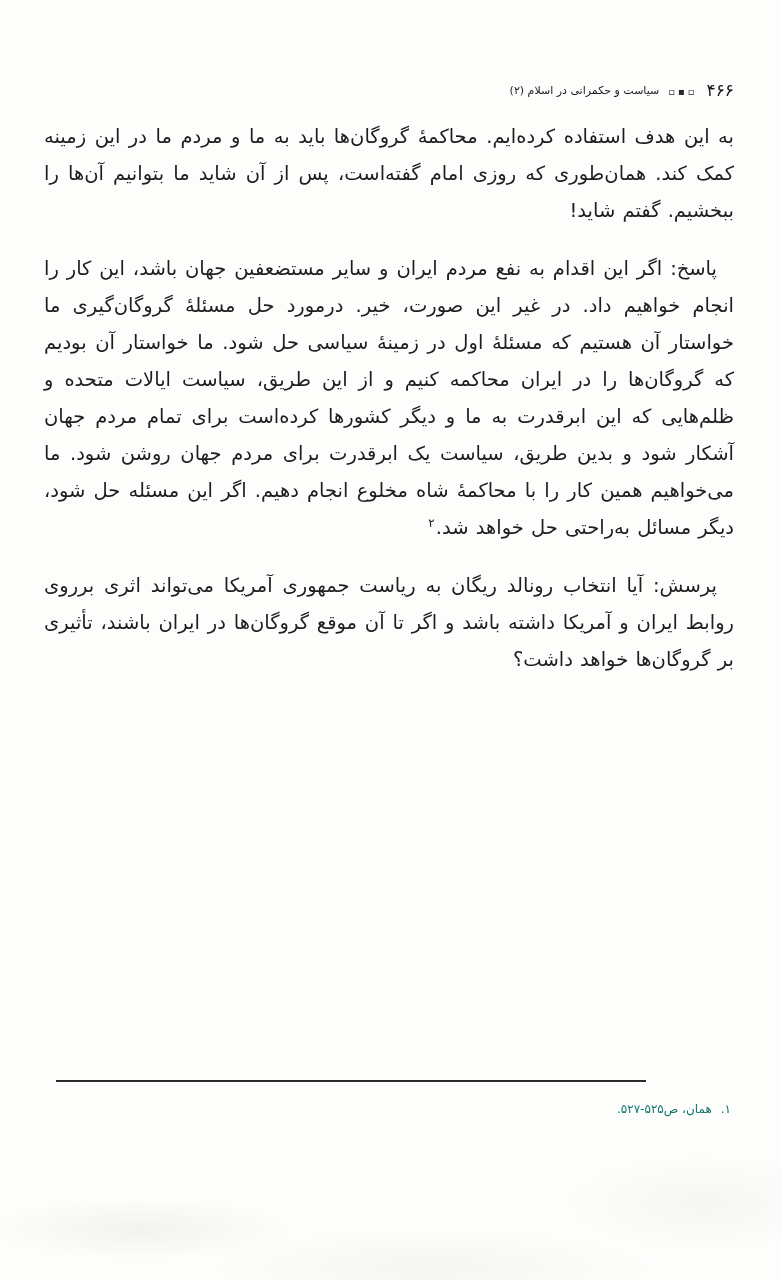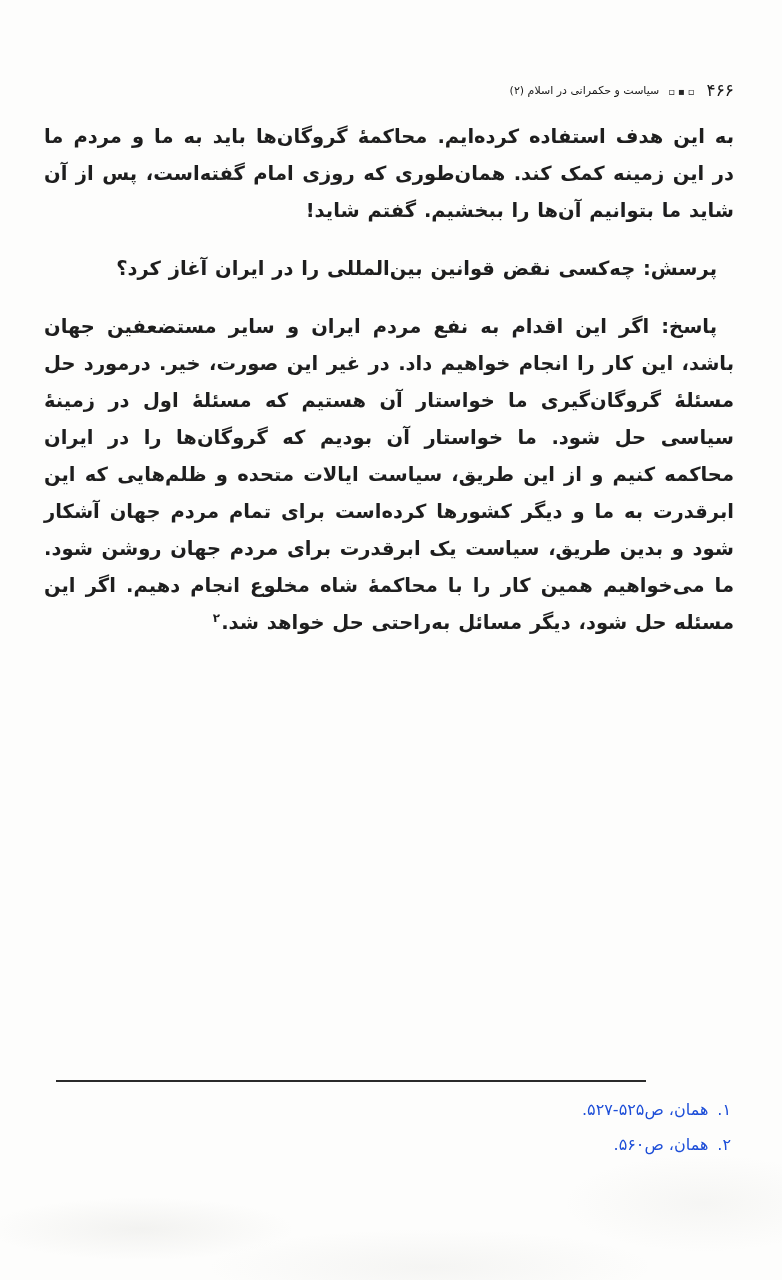--- a/index.html
+++ b/index.html
@@ -32,21 +32,20 @@
     font-size: 10px;
     letter-spacing: 3px;
     position: relative; top: 1px;
     color: #262626;
   }
   .title { font-size: 11px; }
   .text-block {
     position: absolute;
     top: 118px; right: 48px; left: 44px;
     text-align: justify;
-    font-weight: bold;
   }
   .para {
     margin: 0 0 21px 0;
     font-size: 19.5px;
     line-height: 37px;
     word-spacing: 1px;
   }
   .para.indent { text-indent: 17px; }
   .fnref {
     font-size: 12px;
@@ -58,53 +57,50 @@
     position: absolute;
     top: 1080px; right: 48px; left: 56px;
   }
   .fn-rule {
     width: 87%;
     margin: 0 auto 10px 0; 
     border-top: 2px solid #2b2b2b;
     height: 0;
   }
   .fn-line {
-    font-size: 16px;
+    font-size: 12px;
     line-height: 35px;
     padding-right: 3px;
-    color: #1d4ed8;
+    color: #0f766e;
   }
   .fn-num { margin-left: 9px; }
 </style>
 </head>
 <body>
 
 <div class="page">
 
   <header class="running-head">
     <span class="pagenum">۴۶۶</span>
     <span class="ornament">▫▪▫</span>
     <span class="title">سیاست و حکمرانی در اسلام (۲)</span>
   </header>
 
   <main class="text-block">
     <p class="para"><span>به این هدف استفاده کرده‌ایم. محاکمهٔ گروگان‌ها باید به ما و مردم ما در این زمینه کمک کند. همان‌طوری که روزی امام گفته‌است، پس از آن شاید ما بتوانیم آن‌ها را ببخشیم. گفتم شاید!</span></p>
 
-    <p class="para indent"><span>پرسش: چه‌کسی نقض قوانین بین‌المللی را در ایران آغاز کرد؟</span></p>
 
 
 
     <p class="para indent"><span>پاسخ: اگر این اقدام به نفع مردم ایران و سایر مستضعفین جهان باشد، این کار را انجام خواهیم داد. در غیر این صورت، خیر. درمورد حل مسئلهٔ گروگان‌گیری ما خواستار آن هستیم که مسئلهٔ اول در زمینهٔ سیاسی حل شود. ما خواستار آن بودیم که گروگان‌ها را در ایران محاکمه کنیم و از این طریق، سیاست ایالات متحده و ظلم‌هایی که این ابرقدرت به ما و دیگر کشورها کرده‌است برای تمام مردم جهان آشکار شود و بدین طریق، سیاست یک ابرقدرت برای مردم جهان روشن شود. ما می‌خواهیم همین کار را با محاکمهٔ شاه مخلوع انجام دهیم. اگر این مسئله حل شود، دیگر مسائل به‌راحتی حل خواهد شد.</span><sup class="fnref">۲</sup></p>
 
+    <p class="para indent"><span>پرسش: آیا انتخاب رونالد ریگان به ریاست جمهوری آمریکا می‌تواند اثری برروی روابط ایران و آمریکا داشته باشد و اگر تا آن موقع گروگان‌ها در ایران باشند، تأثیری بر گروگان‌ها خواهد داشت؟</span></p>
 
   </main>
 
   <footer class="footnotes">
     <div class="fn-rule"></div>
     <div class="fn-line">
       <span class="fn-num">۱.</span><span class="fn-text">همان، ص۵۲۵-۵۲۷.</span>
     </div>
-    <div class="fn-line">
-      <span class="fn-num">۲.</span><span class="fn-text">همان، ص۵۶۰.</span>
-    </div>
   </footer>
 
 </div>
 
 </body></html>

